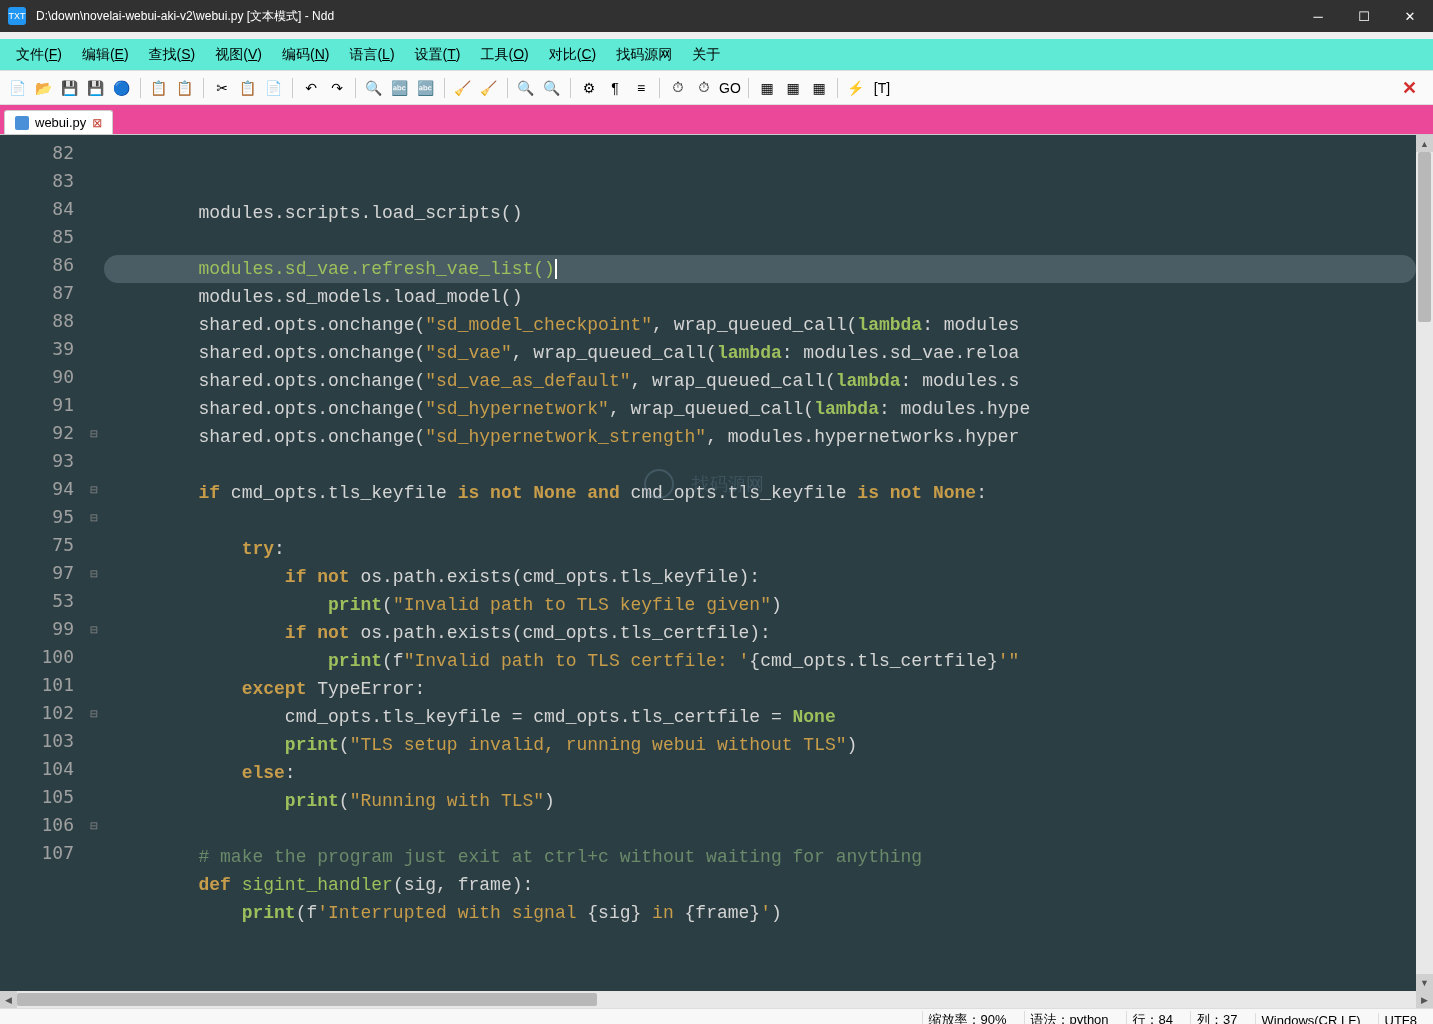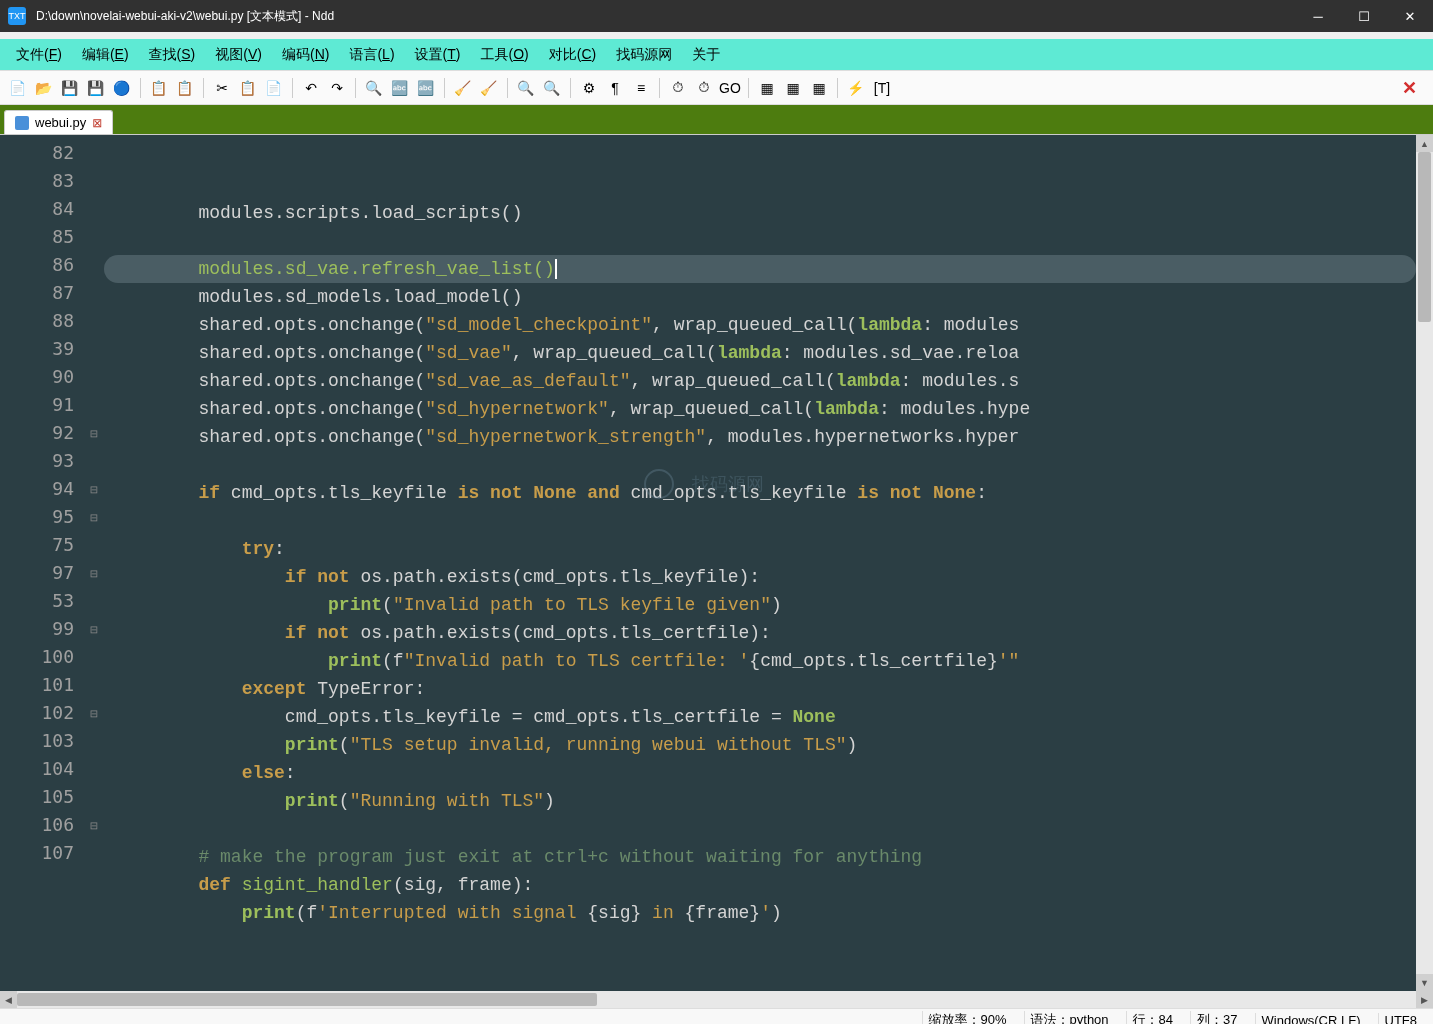--- a/index.html
+++ b/index.html
@@ -9,21 +9,21 @@
 .titlebar .title-text { flex: 1; font-size: 12px; }
 .titlebar .win-controls { display: flex; }
 .titlebar .win-btn { width: 46px; height: 32px; display: flex; align-items: center; justify-content: center; color: #fff; cursor: pointer; }
 .menubar { background: #5eead4; border-bottom: 1px solid #ddd; height: 32px; display: flex; align-items: center; padding: 0 6px; margin-top: 7px; }
 .menubar .menu-item { padding: 4px 10px; cursor: pointer; font-size: 14px; }
 .menubar .menu-item u { text-decoration: underline; }
 .toolbar { background: #fafafa; border-bottom: 1px solid #ddd; height: 34px; display: flex; align-items: center; padding: 0 6px; gap: 2px; }
 .toolbar .tbtn { width: 24px; height: 24px; display: flex; align-items: center; justify-content: center; cursor: pointer; border-radius: 2px; font-size: 14px; }
 .toolbar .sep { width: 1px; height: 20px; background: #ccc; margin: 0 4px; }
 .toolbar .close-x { margin-left: auto; color: #d32f2f; font-size: 18px; font-weight: bold; padding: 0 10px; cursor: pointer; }
-.tabbar { background: #4d7c0f; height: 30px; display: flex; align-items: flex-end; padding: 0 4px; border-bottom: 1px solid #ccc; }
+.tabbar { background: #ec4899; height: 30px; display: flex; align-items: flex-end; padding: 0 4px; border-bottom: 1px solid #ccc; }
 .tab { background: #fff; border: 1px solid #ccc; border-bottom: none; padding: 4px 10px; display: flex; align-items: center; gap: 6px; border-radius: 3px 3px 0 0; cursor: pointer; }
 .tab .file-icon { width: 14px; height: 14px; background: #4a90d9; border-radius: 2px; }
 .tab .tab-close { color: #c0392b; font-size: 12px; cursor: pointer; }
 .editor-area { display: flex; height: 856px; background: #c4b5fd; }
 .gutter { width: 84px; background: #2b3e44; color: #a0a0a0; text-align: right; padding-top: 4px; font-family: "Consolas", monospace; font-size: 18px; }
 .gutter .ln { height: 28px; line-height: 28px; padding-right: 10px; }
 .fold-col { width: 20px; background: #2b3e44; padding-top: 4px; }
 .fold-col .fm { height: 28px; display: flex; align-items: center; justify-content: center; color: #888; font-size: 10px; }
 .code { flex: 1; background: #2b3e44; color: #d4d4d4; font-family: "Consolas", "Courier New", monospace; font-size: 18px; padding-top: 4px; overflow: hidden; white-space: pre; position: relative; }
 .code .line { height: 28px; line-height: 28px; padding-left: 8px; }

